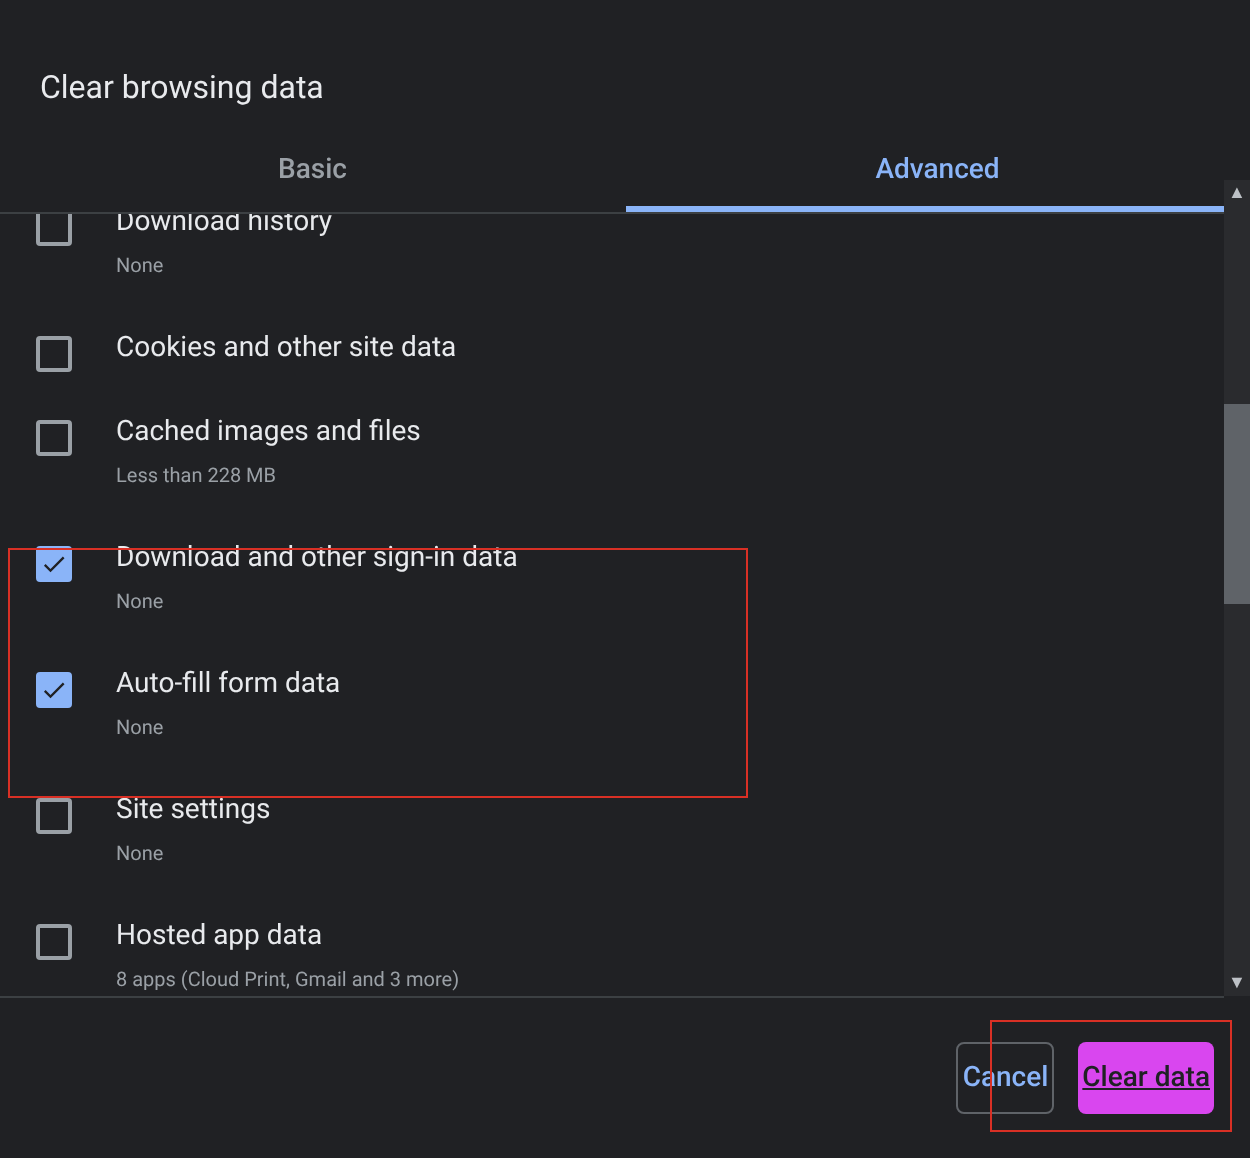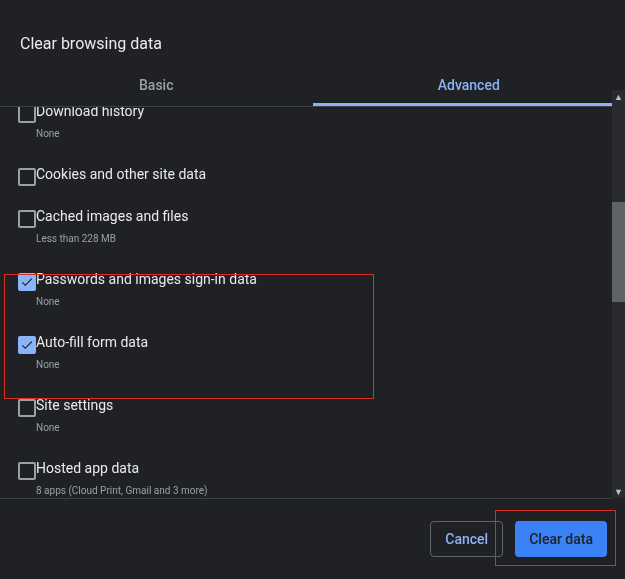--- a/index.html
+++ b/index.html
@@ -63,21 +63,21 @@
       display: flex;
       align-items: center;
       justify-content: center;
     }
     .chk.checked {
       background: #8ab4f8;
       border-color: #8ab4f8;
     }
     .chk.checked svg { display: block; }
     .chk svg { display: none; width: 14px; height: 14px; }
-    .row-text { }
+    .row-text { margin-left: 22px; }
     .row-title { font-size: 14px; color: #e8eaed; line-height: 20px; }
     .row-sub { font-size: 10px; color: #9aa0a6; line-height: 20px; margin-top: 3px; }
     .highlight-box {
       position: absolute;
       left: 4px;
       top: 167px;
       width: 370px;
       height: 125px;
       border: 1px solid #d93025;
       pointer-events: none;
@@ -119,37 +119,38 @@
       bottom: 0; left: 0; right: 0;
       height: 80px;
       display: flex;
       justify-content: flex-end;
       align-items: center;
       padding-right: 18px;
       gap: 12px;
     }
     .btn {
       height: 36px;
-      padding: 0 14px;
+      padding: 0 2px;
       border-radius: 4px;
       font-size: 14px;
       font-weight: 500;
       cursor: pointer;
       display: flex;
       align-items: center;
     }
     .btn-cancel {
       border: 1px solid #5f6368;
       background: transparent;
       color: #8ab4f8;
     }
     .btn-clear {
       border: none;
-      background: #3b82f6;
+      background: #d946ef;
       color: #202124;
+      text-decoration: underline;
     }
     .clear-highlight {
       position: absolute;
       right: 9px;
       bottom: 13px;
       width: 121px;
       height: 56px;
       border: 1px solid #d93025;
       pointer-events: none;
     }
@@ -186,21 +187,21 @@
       <div class="row-sub">Less than 228 MB</div>
     </div>
   </div>
   <div class="row">
     <div class="chk checked">
         <svg viewBox="0 0 24 24">
           <path fill="#202124" d="M9 16.2 4.8 12l-1.4 1.4L9 19 21 7l-1.4-1.4z"></path>
         </svg>
       </div>
     <div class="row-text">
-      <div class="row-title">Passwords and images sign-in data</div>
+      <div class="row-title">Download and other sign-in data</div>
       <div class="row-sub">None</div>
     </div>
   </div>
   <div class="row">
     <div class="chk checked">
         <svg viewBox="0 0 24 24">
           <path fill="#202124" d="M9 16.2 4.8 12l-1.4 1.4L9 19 21 7l-1.4-1.4z"></path>
         </svg>
       </div>
     <div class="row-text">

